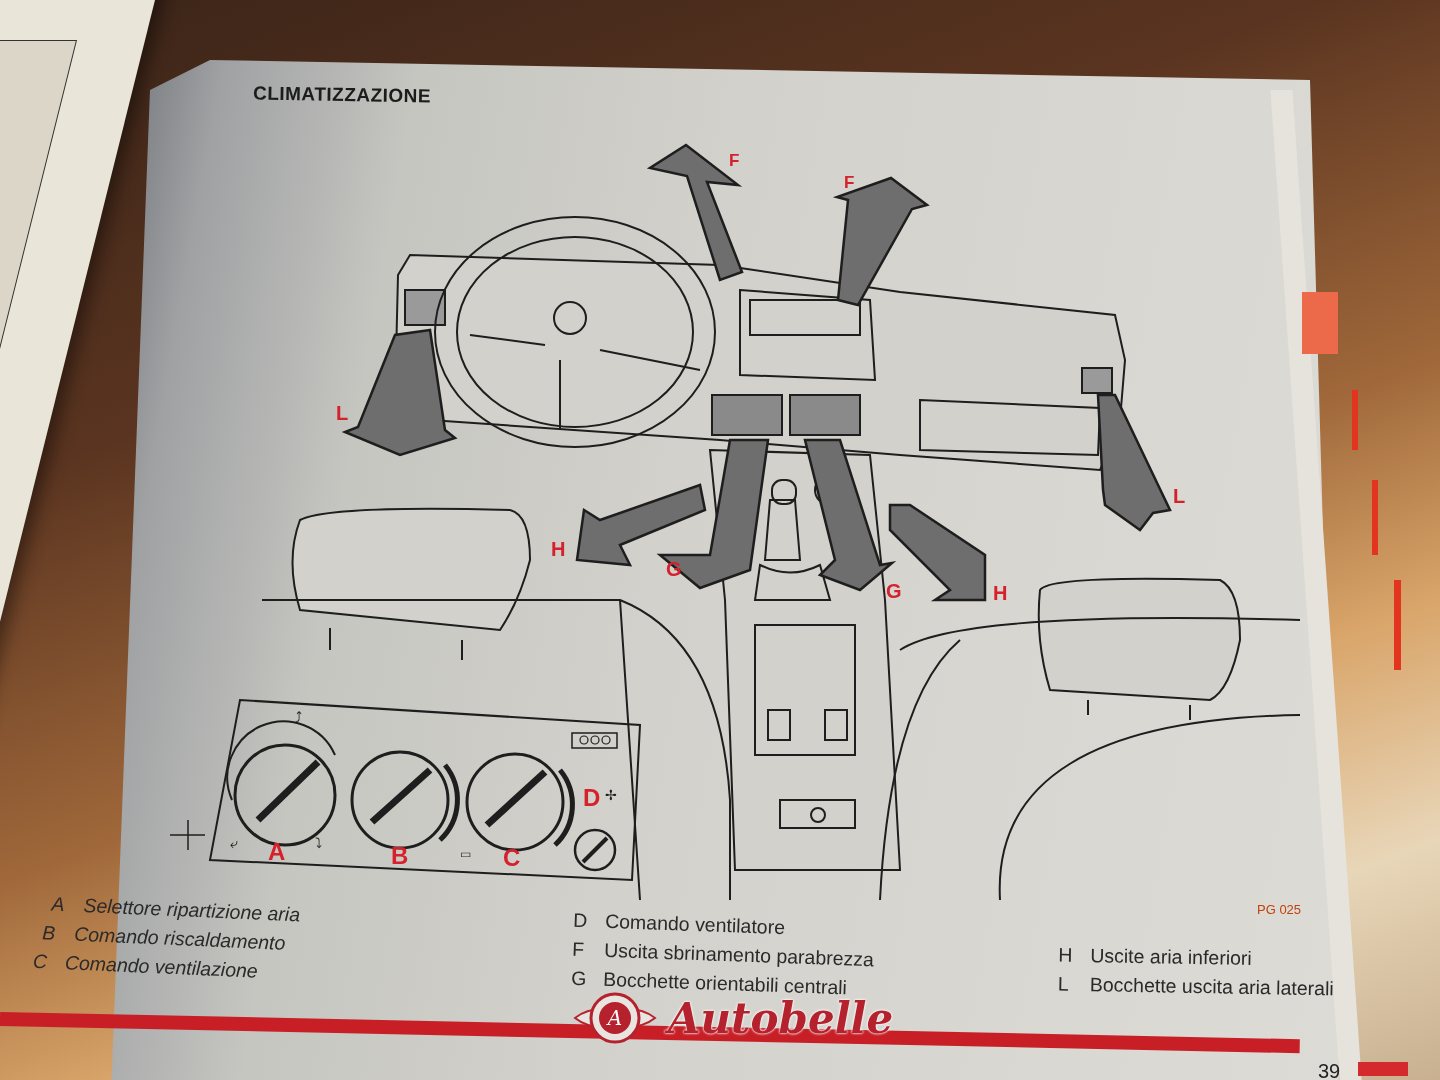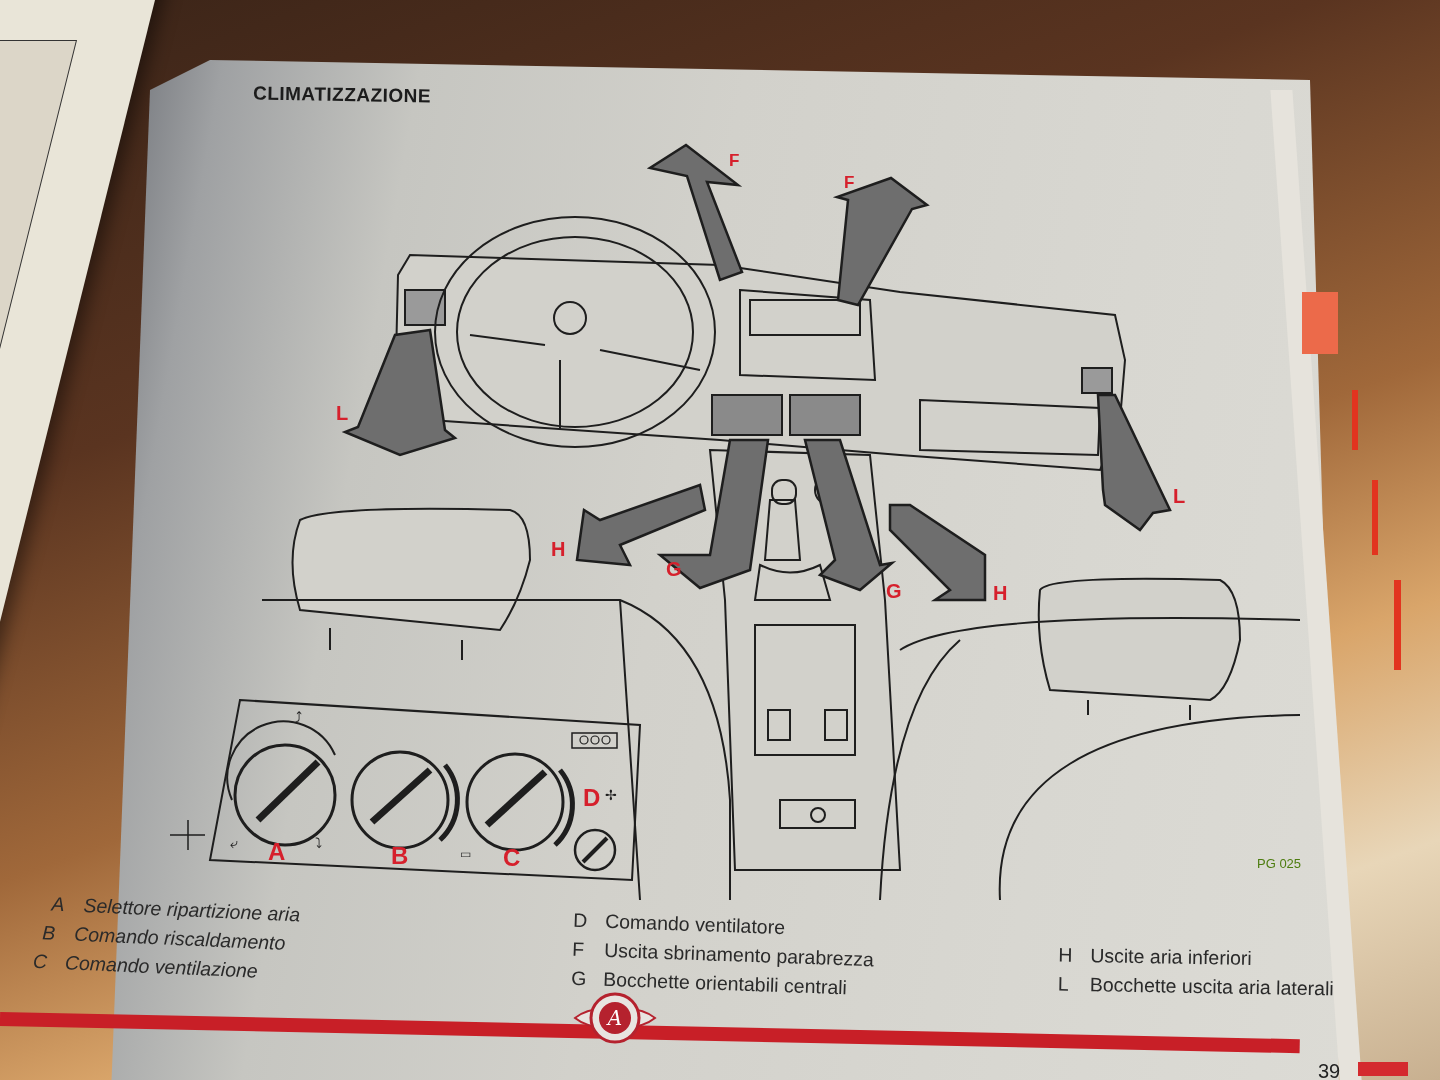--- a/index.html
+++ b/index.html
@@ -34,21 +34,21 @@
   .red-tab {
     position:absolute; left:1302px; top:292px; width:36px; height:62px;
     background:#ec6a4a;
   }
   svg.diagram { position:absolute; left:0; top:0; }
   .lbl { font-family: "Liberation Sans", sans-serif; font-weight:bold; fill:#d6202c; }
   .legend { position:absolute; color:#2a2a2a; font-size:19.5px; }
   .legend .row { display:flex; gap:14px; margin-bottom:6px; white-space:nowrap; }
   .legend .key { width:18px; }
   .legend.italic .row { font-style:italic; }
-  .pgcode { position:absolute; left:1257px; top:856px; font-size:13px; color:#4d7c0f; }
+  .pgcode { position:absolute; left:1257px; top:902px; font-size:13px; color:#c2410c; }
   .bottom-bar {
     position:absolute; left:0; top:1012px; width:1300px; height:14px;
     background:#c81f27; transform: rotate(1.2deg); transform-origin:left;
   }
   .bottom-bar2 {
     position:absolute; left:1358px; top:1062px; width:50px; height:14px; background:#d42a2e;
   }
   .page-num { position:absolute; left:1318px; top:1060px; font-size:20px; color:#222; }
   .watermark { position:absolute; left:570px; top:988px; display:flex; align-items:center; }
   .wm-text {
@@ -218,13 +218,14 @@
 <div class="bottom-bar2"></div>
 <div class="page-num">39</div>
 
 <div class="watermark">
   <svg width="90" height="60">
     <path d="M5 30 Q20 18 45 22 Q70 18 85 30 Q70 42 45 38 Q20 42 5 30 Z" fill="#e8e4e0" stroke="#b5222e" stroke-width="2"></path>
     <circle cx="45" cy="30" r="24" fill="#e8e4e0" stroke="#b5222e" stroke-width="3"></circle>
     <circle cx="45" cy="30" r="16" fill="#b5222e"></circle>
     <text x="45" y="37" text-anchor="middle" font-size="20" fill="#fff" font-style="italic" font-family="DejaVu Serif, serif">A</text>
   </svg>
+  <span class="wm-text">Autobelle</span>
 </div>
 
 </body></html>

